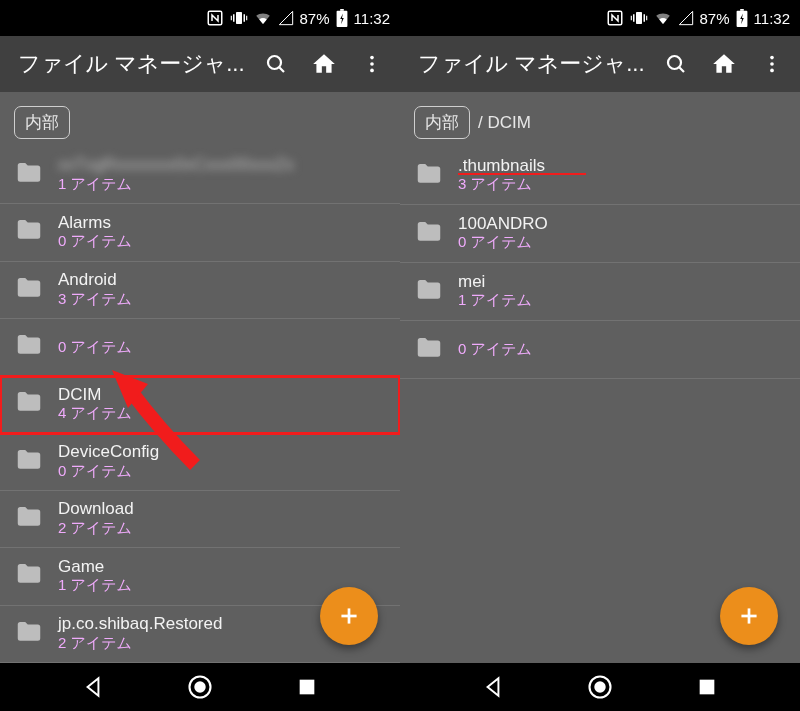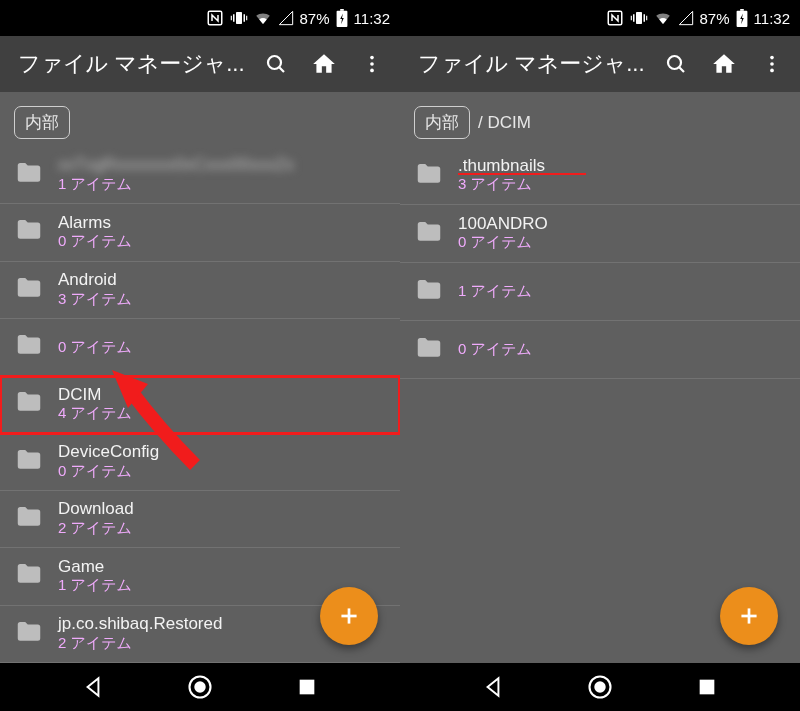--- a/index.html
+++ b/index.html
@@ -376,20 +376,21 @@
         <span class="txt">
           <span class="name">100ANDRO</span>
           <span class="sub">0 アイテム</span>
         </span>
       </div>
       <div class="row">
         <span class="fi"><svg width="30" height="30" viewBox="0 0 24 24" fill="#bdbdbd">
             <path d="M3 6a2 2 0 0 1 2-2h4l2 2h8a2 2 0 0 1 2 2v9a2 2 0 0 1-2 2H5a2 2 0 0 1-2-2V6z"></path>
           </svg></span>
         <span class="txt">
+          <span class="name">mei</span>
           <span class="sub">1 アイテム</span>
         </span>
       </div>
       <div class="row">
         <span class="fi"><svg width="30" height="30" viewBox="0 0 24 24" fill="#bdbdbd">
             <path d="M3 6a2 2 0 0 1 2-2h4l2 2h8a2 2 0 0 1 2 2v9a2 2 0 0 1-2 2H5a2 2 0 0 1-2-2V6z"></path>
           </svg></span>
         <span class="txt">
           <span class="sub">0 アイテム</span>
         </span>

